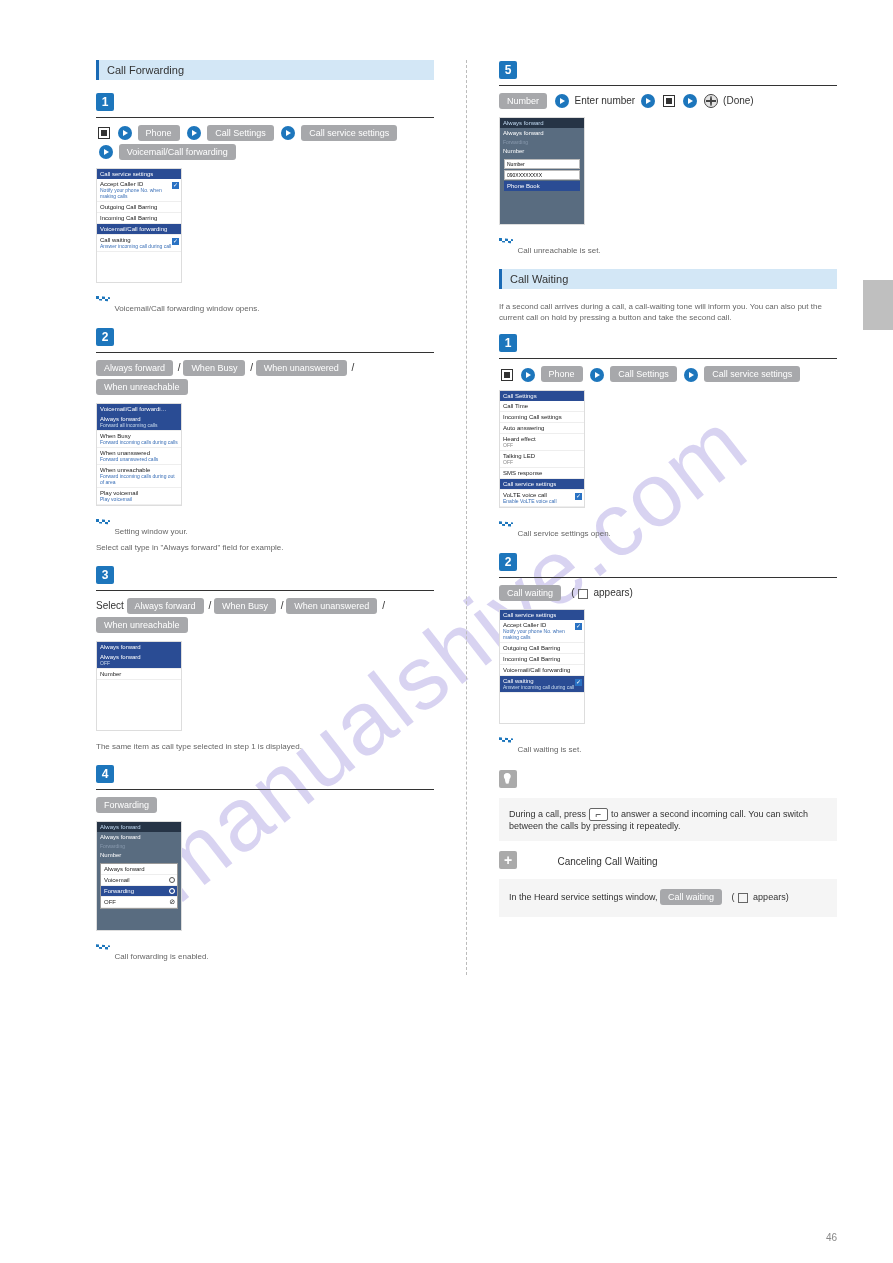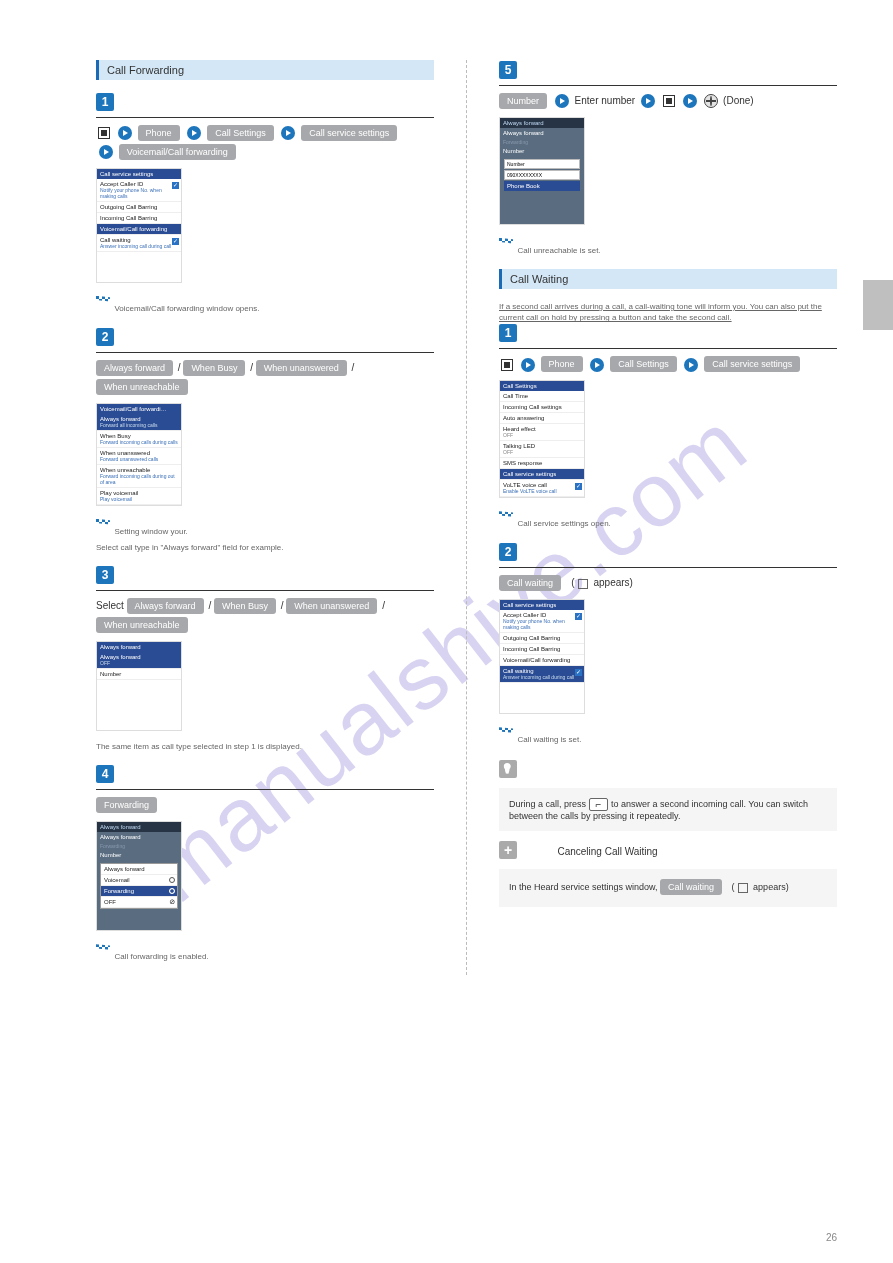--- a/index.html
+++ b/index.html
@@ -42,21 +42,21 @@
     .ss-radio.on { background:#fff; box-shadow: inset 0 0 0 2px #2a4c94;}
     .ss-overlay-row { background: #fff; color: #222;}
     .ss-overlay-hl { background: #2a4c94; color: #fff;}
     .hint-box { background: #f5f5f5; padding: 10px; font-size: 9px; color: #333; margin: 6px 0; }
     .footnote { font-size: 8px; color: #666; margin: 4px 0 10px 0; line-height: 1.4;}
     .page-num { position: absolute; bottom: 20px; right: 56px; font-size: 10px; color: #888; }
     .side-tab { position: absolute; right:0; top: 280px; width: 30px; height: 50px; background: #bfbfbf;}
     .wm { position: absolute; left: 50%; top: 52%; transform: translate(-50%,-50%) rotate(-38deg); font-size: 90px; color: rgba(100,80,200,0.25); font-weight: 400; pointer-events:none; z-index:1; letter-spacing: 2px; font-family: Arial, sans-serif;}
     .ss-input{ background:#fff; border:1px solid #bbb; padding:1px 2px; margin:1px 2px; font-size:5px;}
     .ss-dark-label {color: #8899ad; font-size:5px; padding: 1px 3px; background: #596c80;}
-    .ss-dark-row { background: #596c80; color: #fff; font-size:6px; padding: 2px 3px;} .mb10{margin-bottom:0;text-decoration:underline;} .mt10{margin-top:10px;}
+    .ss-dark-row { background: #596c80; color: #fff; font-size:6px; padding: 2px 3px;} .mb10{margin-bottom:10px;} .mt10{margin-top:10px;}
   </style>
 </head>
 <body>
 
 <div class="side-tab"></div>
 <div class="wm">manualshive.com</div>
 
 <div class="page">
 
   <div class="column col-left">
@@ -260,13 +260,13 @@
       <span class="footnote" style="color:#333;font-size:10px;padding-left:36px;">Canceling Call Waiting</span>
       <div class="hint-box">
         <span>In the Heard service settings window, </span>
         <span class="pill">Call waiting</span>
         &nbsp; (<span class="icon-box-empty"></span> appears)
       </div>
     </div>
   </div>
 </div>
 
-<div class="page-num">26</div>
+<div class="page-num">46</div>
 
 </body></html>

